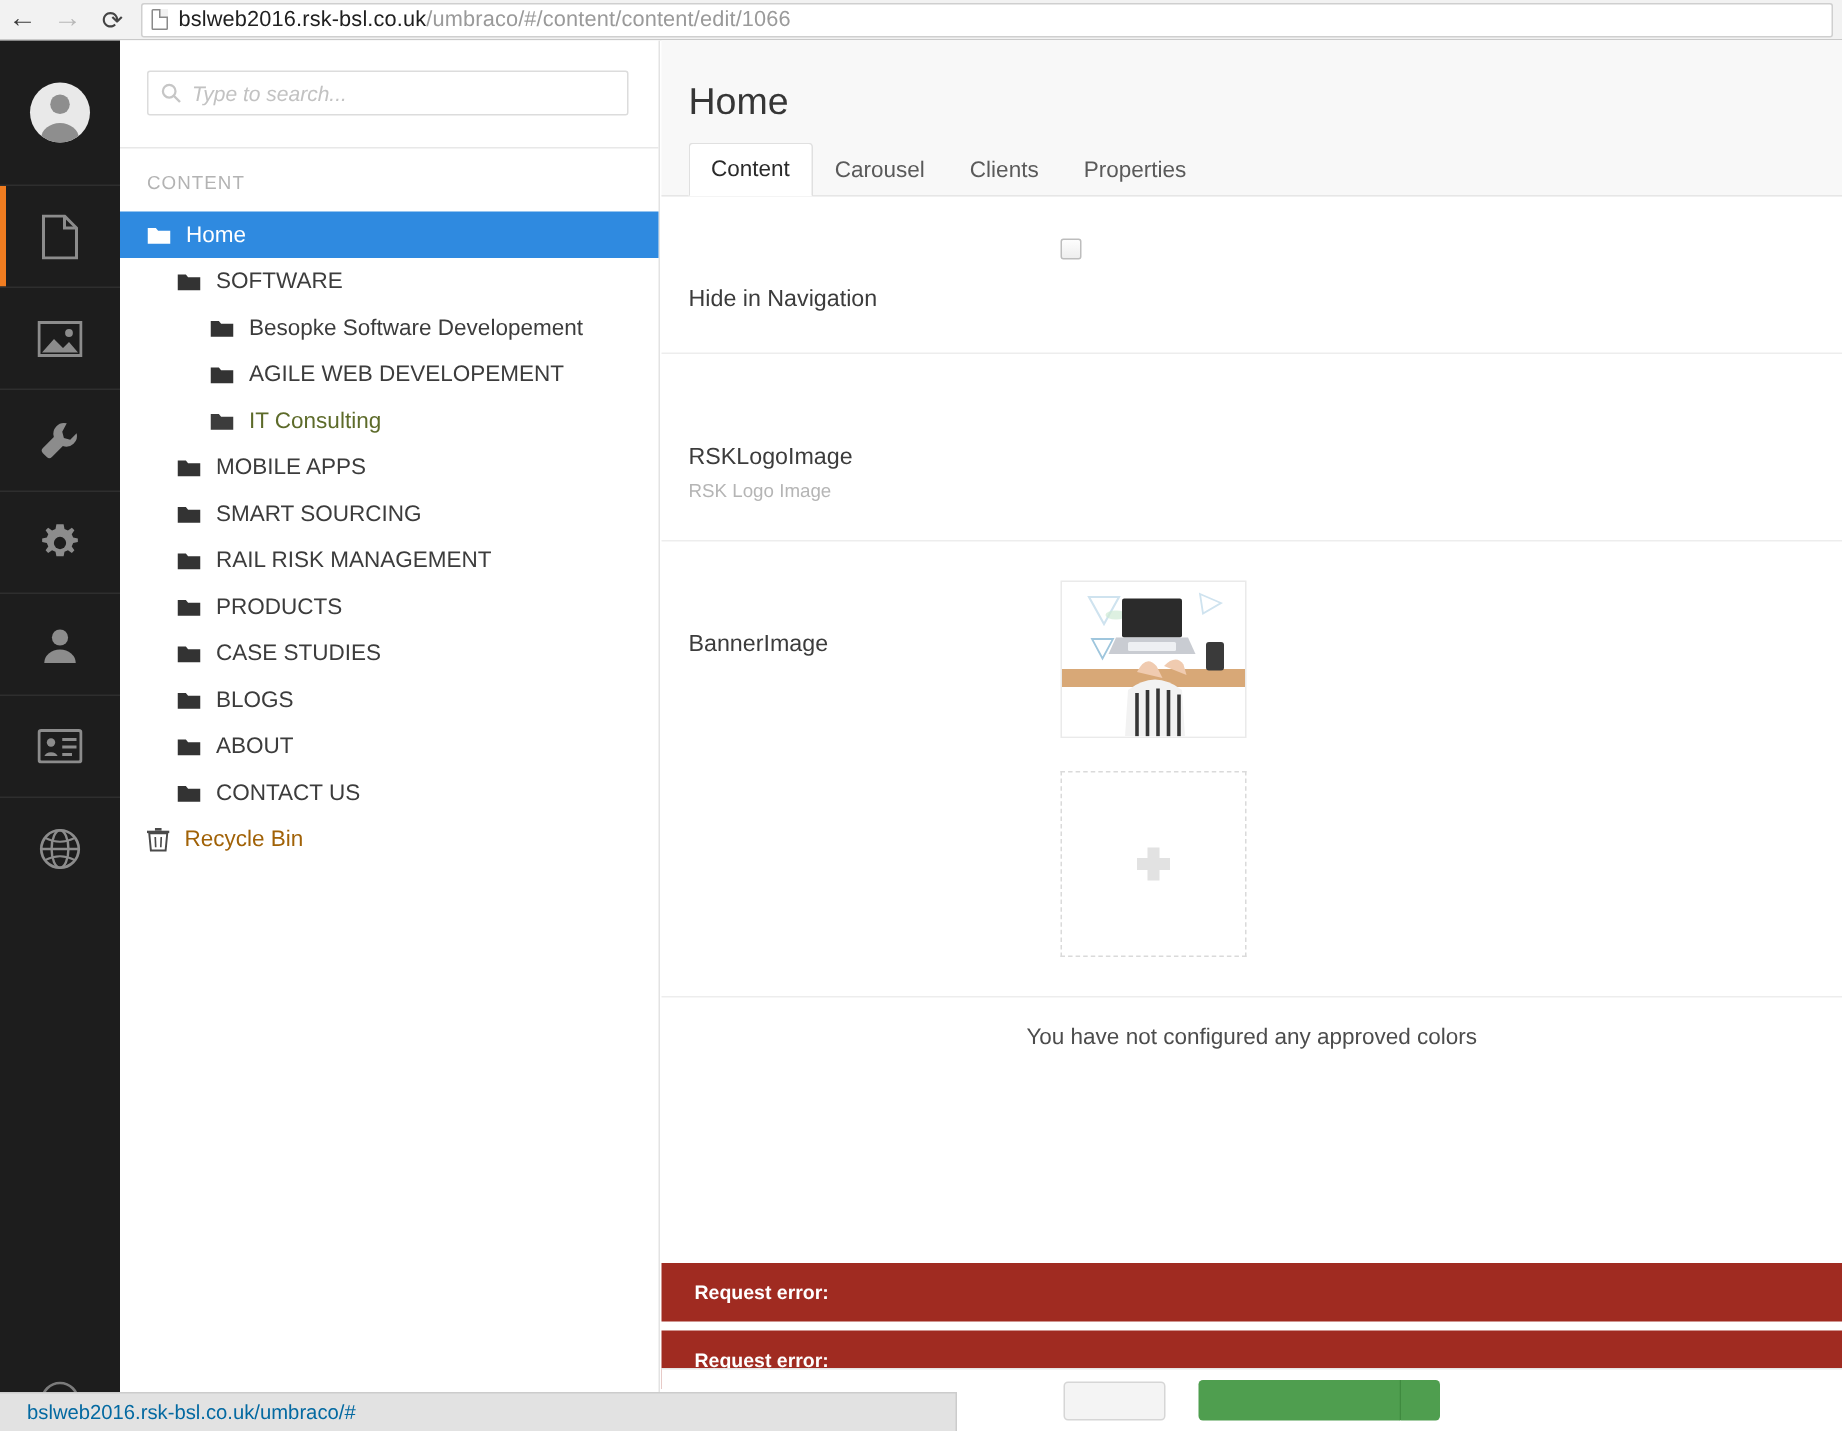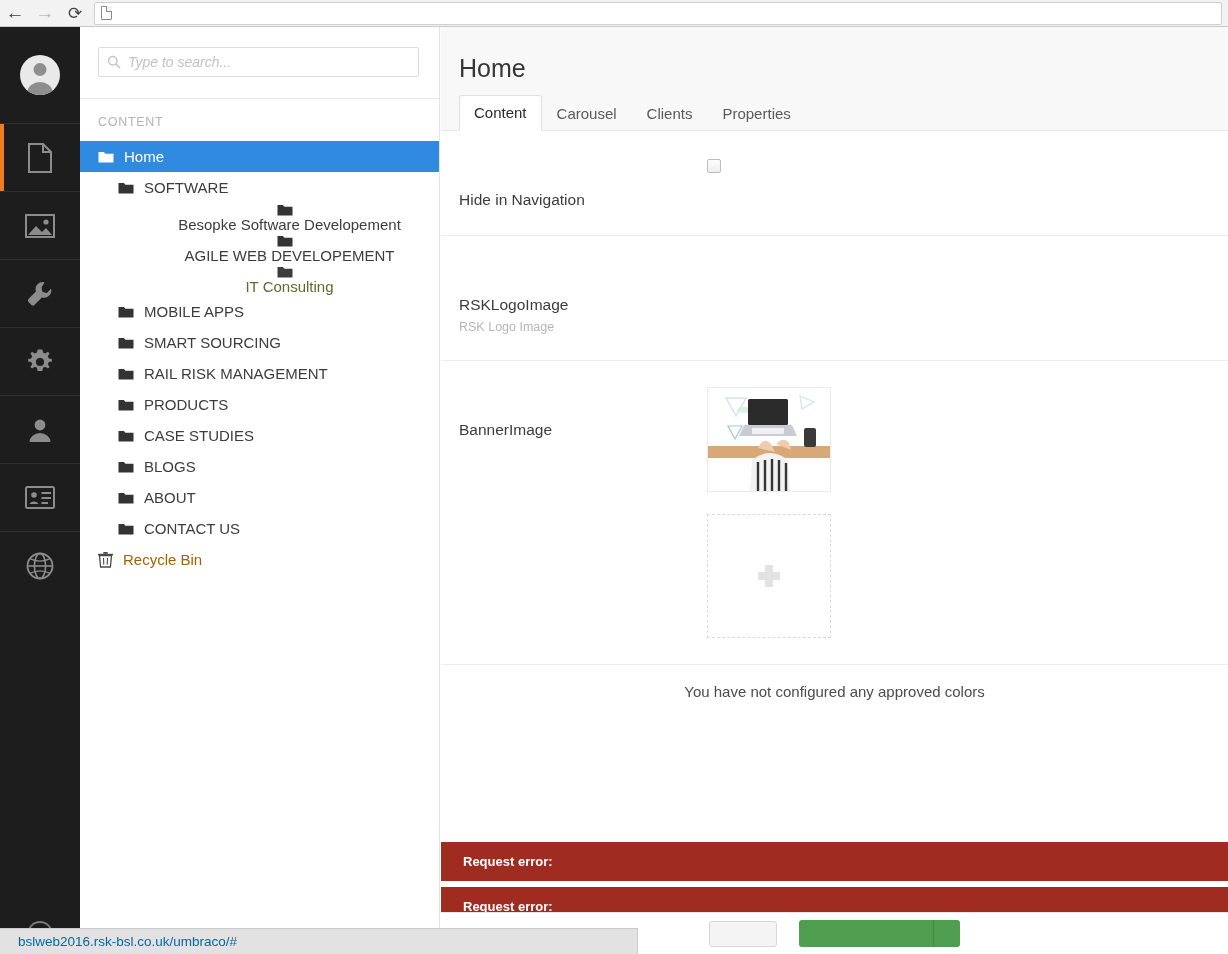--- a/index.html
+++ b/index.html
@@ -110,21 +110,21 @@
     padding: 16px 0 12px 18px; font-weight: normal;
   }
   .tree-node {
     display: flex; align-items: center;
     height: 31px; font-size: 15px; color: #3c3c3c;
     padding-left: 18px; white-space: nowrap;
   }
   .tree-node.selected { background: #2f8ae0; color: #ffffff; }
   .tree-node .folder { flex: none; margin-right: 10px; }
   .tree-node.lvl1 { padding-left: 38px; }
-  .tree-node.lvl2 { padding-left: 60px; flex-direction: column; }
+  .tree-node.lvl2 { padding-left: 60px; }
   .tree-node.olive { color: #5d6b2a; }
   .tree-node.bin { padding-left: 18px; color: #a16207; }
 
   
   .main {
     position: absolute; top: 0; left: 441px;
     width: 787px; height: 927px;
     background: #ffffff;
   }
   .main-head {
@@ -236,20 +236,21 @@
 </style>
 </head>
 <body>
 
 <div class="browser-bar">
   <div class="nav-btn">←</div>
   <div class="nav-btn disabled">→</div>
   <div class="nav-btn reload">⟳</div>
   <div class="omnibox">
     <div class="page-icon"></div>
+    <div class="url-text"><b>bslweb2016.rsk-bsl.co.uk</b><span>/umbraco/#/content/content/edit/1066</span></div>
   </div>
 </div>
 
 <div class="app">
 
   <div class="rail">
     <div class="rail-avatar">
       <div class="avatar-circle"></div>
     </div>
 

